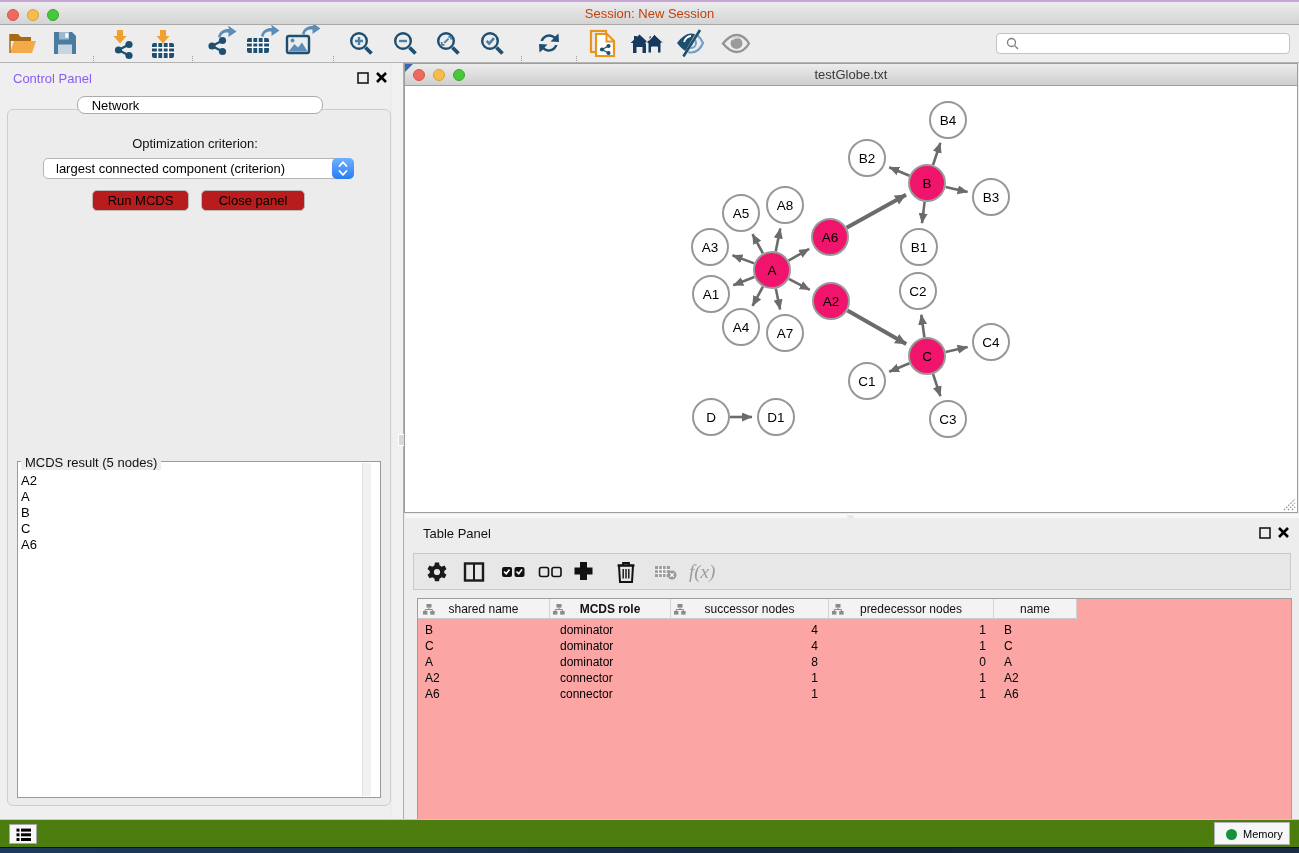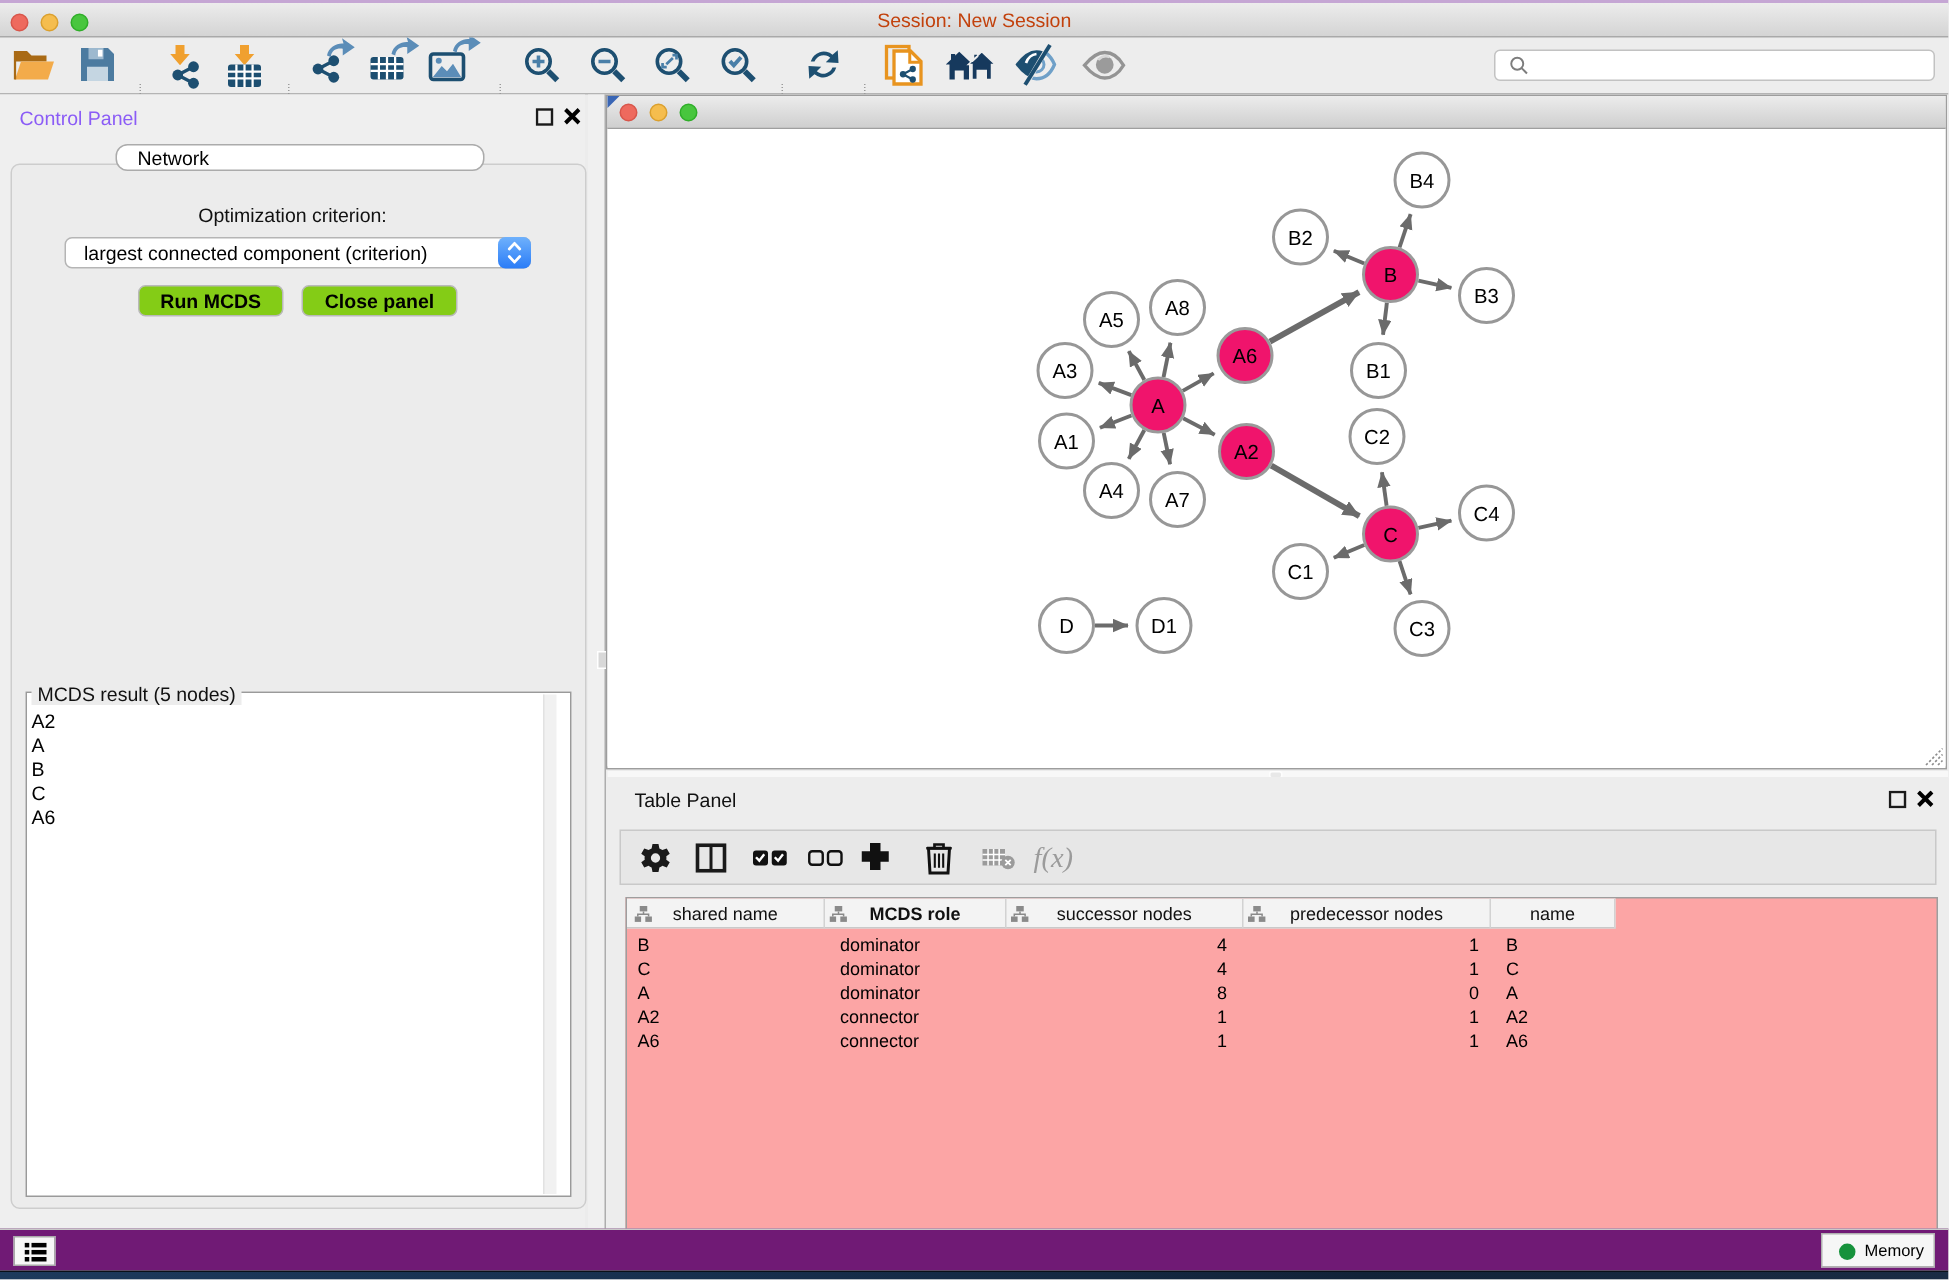--- a/index.html
+++ b/index.html
@@ -30,22 +30,22 @@
 .tabs .tab { font-size:13px; color:#000; text-align:center; padding-top:1px; border-left:1px solid #c6c6c6; }
 .tabs .tab:first-child { border-left:none; }
 .tabs .sel { background:#3f8ef3; color:#fff; border-left-color:#3f8ef3; }
 #cp-tabs { left:77px; top:96px; width:246px; height:18px;flex-direction:column; }
 #cp-tabs .tab { line-height:16px; }
 #opt-label { left:0; top:136px; width:390px; text-align:center; font-size:13px; color:#111; }
 #dropdown { left:43px; top:158px; width:311px; height:21px; background:#fff; border:1px solid #b5b5b5; border-radius:5px; }
 #dropdown .dtext { position:absolute; left:12px; top:2px; font-size:13px; color:#000; }
 #dropdown .dbtn { position:absolute; right:-1px; top:-1px; width:22px; height:21px; border-radius:5px;
   background:linear-gradient(#6fb1fc,#2a7cf7); }
-.btn { position:absolute; height:21px; background:#84cc16; border:1px solid #b9b9b9; border-radius:5px;
-  font-size:13px; color:#000; text-align:center; line-height:19px;font-weight:bold; }
+.btn { position:absolute; height:21px; background:#b91c1c; border:1px solid #b9b9b9; border-radius:5px;
+  font-size:13px; color:#000; text-align:center; line-height:19px; }
 #btn-run { left:92px; top:190px; width:97px; }
 #btn-close { left:201px; top:190px; width:104px; }
 #fieldset { left:17px; top:461px; width:364px; height:337px; border:1px solid #9a9a9a; background:#fff; }
 #fs-label { left:21px; top:455px; background:#ececec; padding:0 4px; font-size:13px; color:#111; }
 #fs-list { left:21px; top:473px; font-size:13px; color:#000; line-height:16px; }
 #fs-scroll { left:362px; top:463px; width:9px; height:333px; background:#f1f1f1; border-left:1px solid #e2e2e2; }
 
 
 #vsplit-zone { left:392px; top:63px; width:11px; height:757px; background:#f0f0f0; }
 #vsplit-line { left:403px; top:63px; width:1px; height:757px; background:#adadad; }
@@ -72,21 +72,21 @@
   border:1px solid #c9c9c9; }
 #tp-table { position:absolute; left:13px; top:80px; width:875px; height:244px; background:#fca5a5; border:1px solid #9e9e9e; }
 #tp-header { position:absolute; left:0; top:0; height:20px; background:#f3f3f3; border-bottom:1px solid #c9c9c9; }
 .hcell { position:absolute; top:0; height:20px; border-right:1px solid #d2d2d2; font-size:12px; color:#111; text-align:center; line-height:20px; }
 .hicon { position:absolute; left:6px; top:5px; }
 .trow { position:absolute; font-size:12px; color:#000; }
 #tp-tabs { left:269px; top:272px; width:359px; height:20px; position:absolute; }
 #tp-tabs .tab { line-height:18px; }
 
 
-#statusbar { left:0; top:819px; width:1299px; height:28px; background:#701a75; border-top:1px solid #c9c9c9; }
+#statusbar { left:0; top:819px; width:1299px; height:28px; background:#4d7c0f; border-top:1px solid #c9c9c9; }
 #list-btn { position:absolute; left:9px; top:4px; width:28px; height:20px; background:#f7f7f7; border:1px solid #a9a9a9; }
 #mem-btn { position:absolute; right:9px; top:2px; width:76px; height:23px; background:#f6f6f6; border:1px solid #b0b0b0;
   font-size:11px; color:#000; }
 #mem-btn .dot { position:absolute; left:11px; top:6px; width:11px; height:11px; border-radius:50%; background:#17923c; }
 #mem-btn .mtext { position:absolute; left:28px; top:5px; }
 #wp-bottom { left:0; top:847px; width:1299px; height:6px; background:linear-gradient(90deg,#1d3a5c 0%,#17304e 35%,#122338 70%,#1a2c44 100%); border-top:1px solid #0a1018; }
 </style>
 </head>
 <body>
 <div class="abs" id="wp-top"></div>
@@ -273,20 +273,21 @@
 <div class="abs" id="vsplit-line"></div>
 <div class="abs" id="vsplit-handle"></div>
 
 <div class="abs" id="netwin">
   <div id="net-corner"></div>
   <div id="net-titlebar">
     <div class="tl" style="left:8px; top:5px; background:#ee6a5e; border:1px solid #d8564b;"></div>
     <div class="tl" style="left:28px; top:5px; background:#f5bd4e; border:1px solid #dba02e;"></div>
     <div class="tl" style="left:48px; top:5px; background:#48c63e; border:1px solid #2fae29;"></div>
   </div>
+  <div id="net-title">testGlobe.txt</div>
   <div id="net-canvas">
     <svg id="graph" width="892" height="422" viewBox="0 0 892 422">
       <defs>
         <marker id="arw" markerWidth="12" markerHeight="10" refX="10" refY="4.5" orient="auto" markerUnits="userSpaceOnUse">
           <path d="M0,0 L10.5,4.5 L0,9 Z" fill="#6b6b6b"></path>
         </marker>
         <marker id="arw2" markerWidth="13" markerHeight="11" refX="11" refY="5.2" orient="auto" markerUnits="userSpaceOnUse">
           <path d="M0,0 L11.5,5.2 L0,10.4 Z" fill="#6b6b6b"></path>
         </marker>
       </defs>

